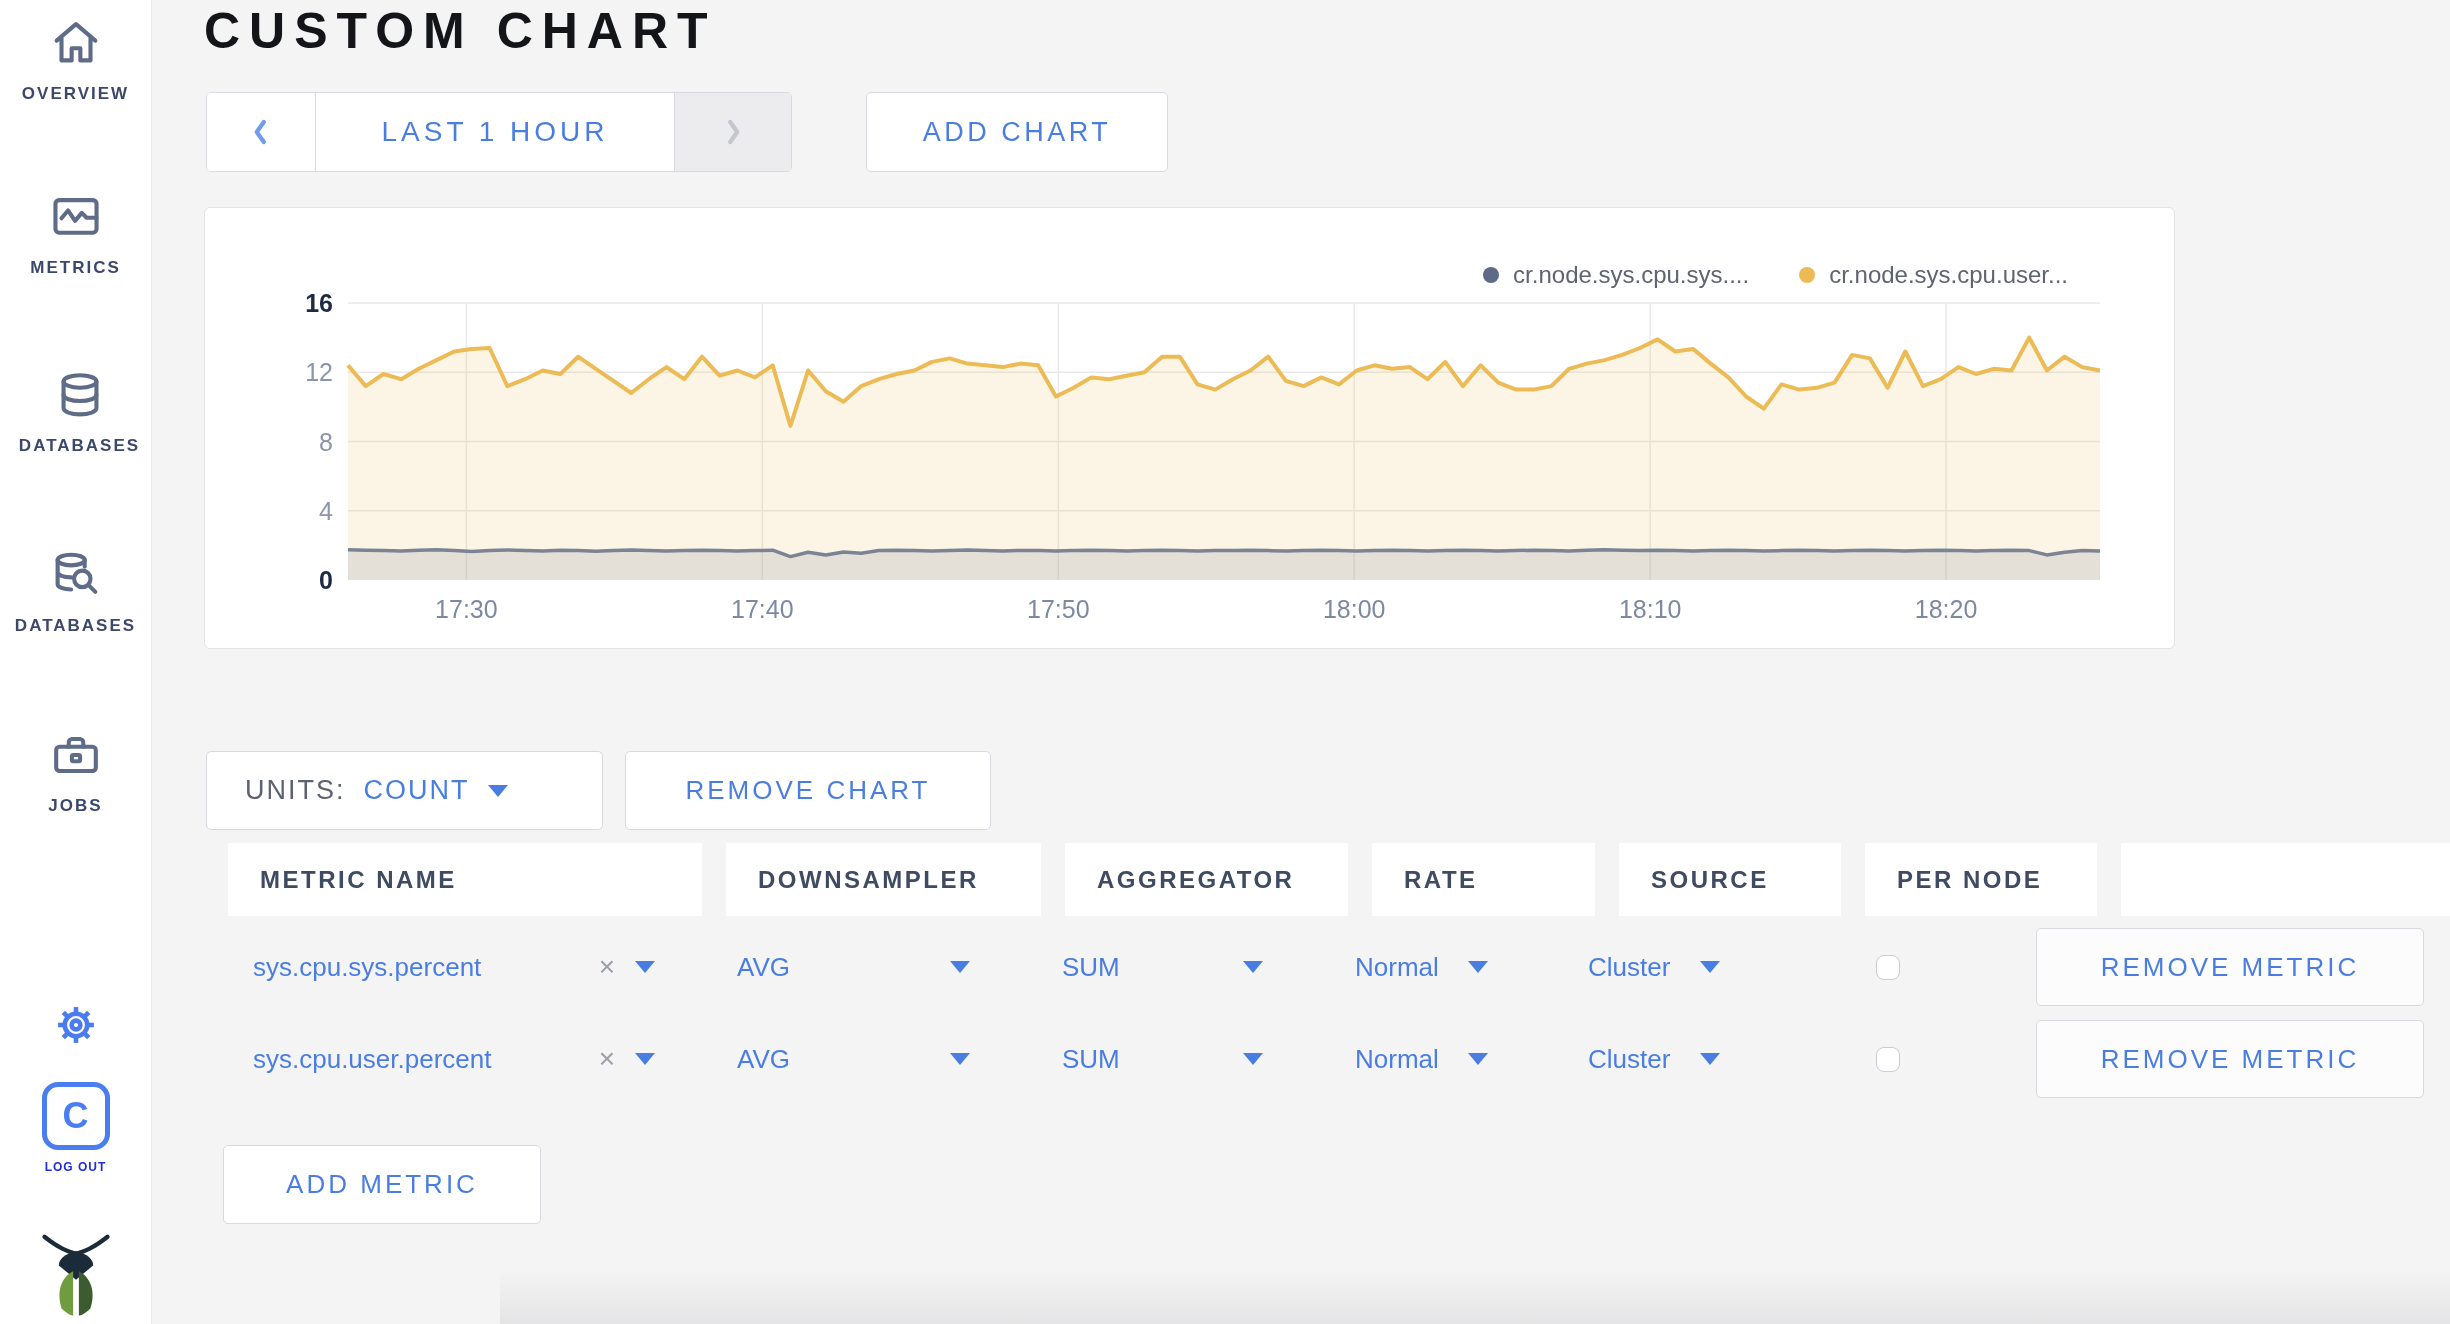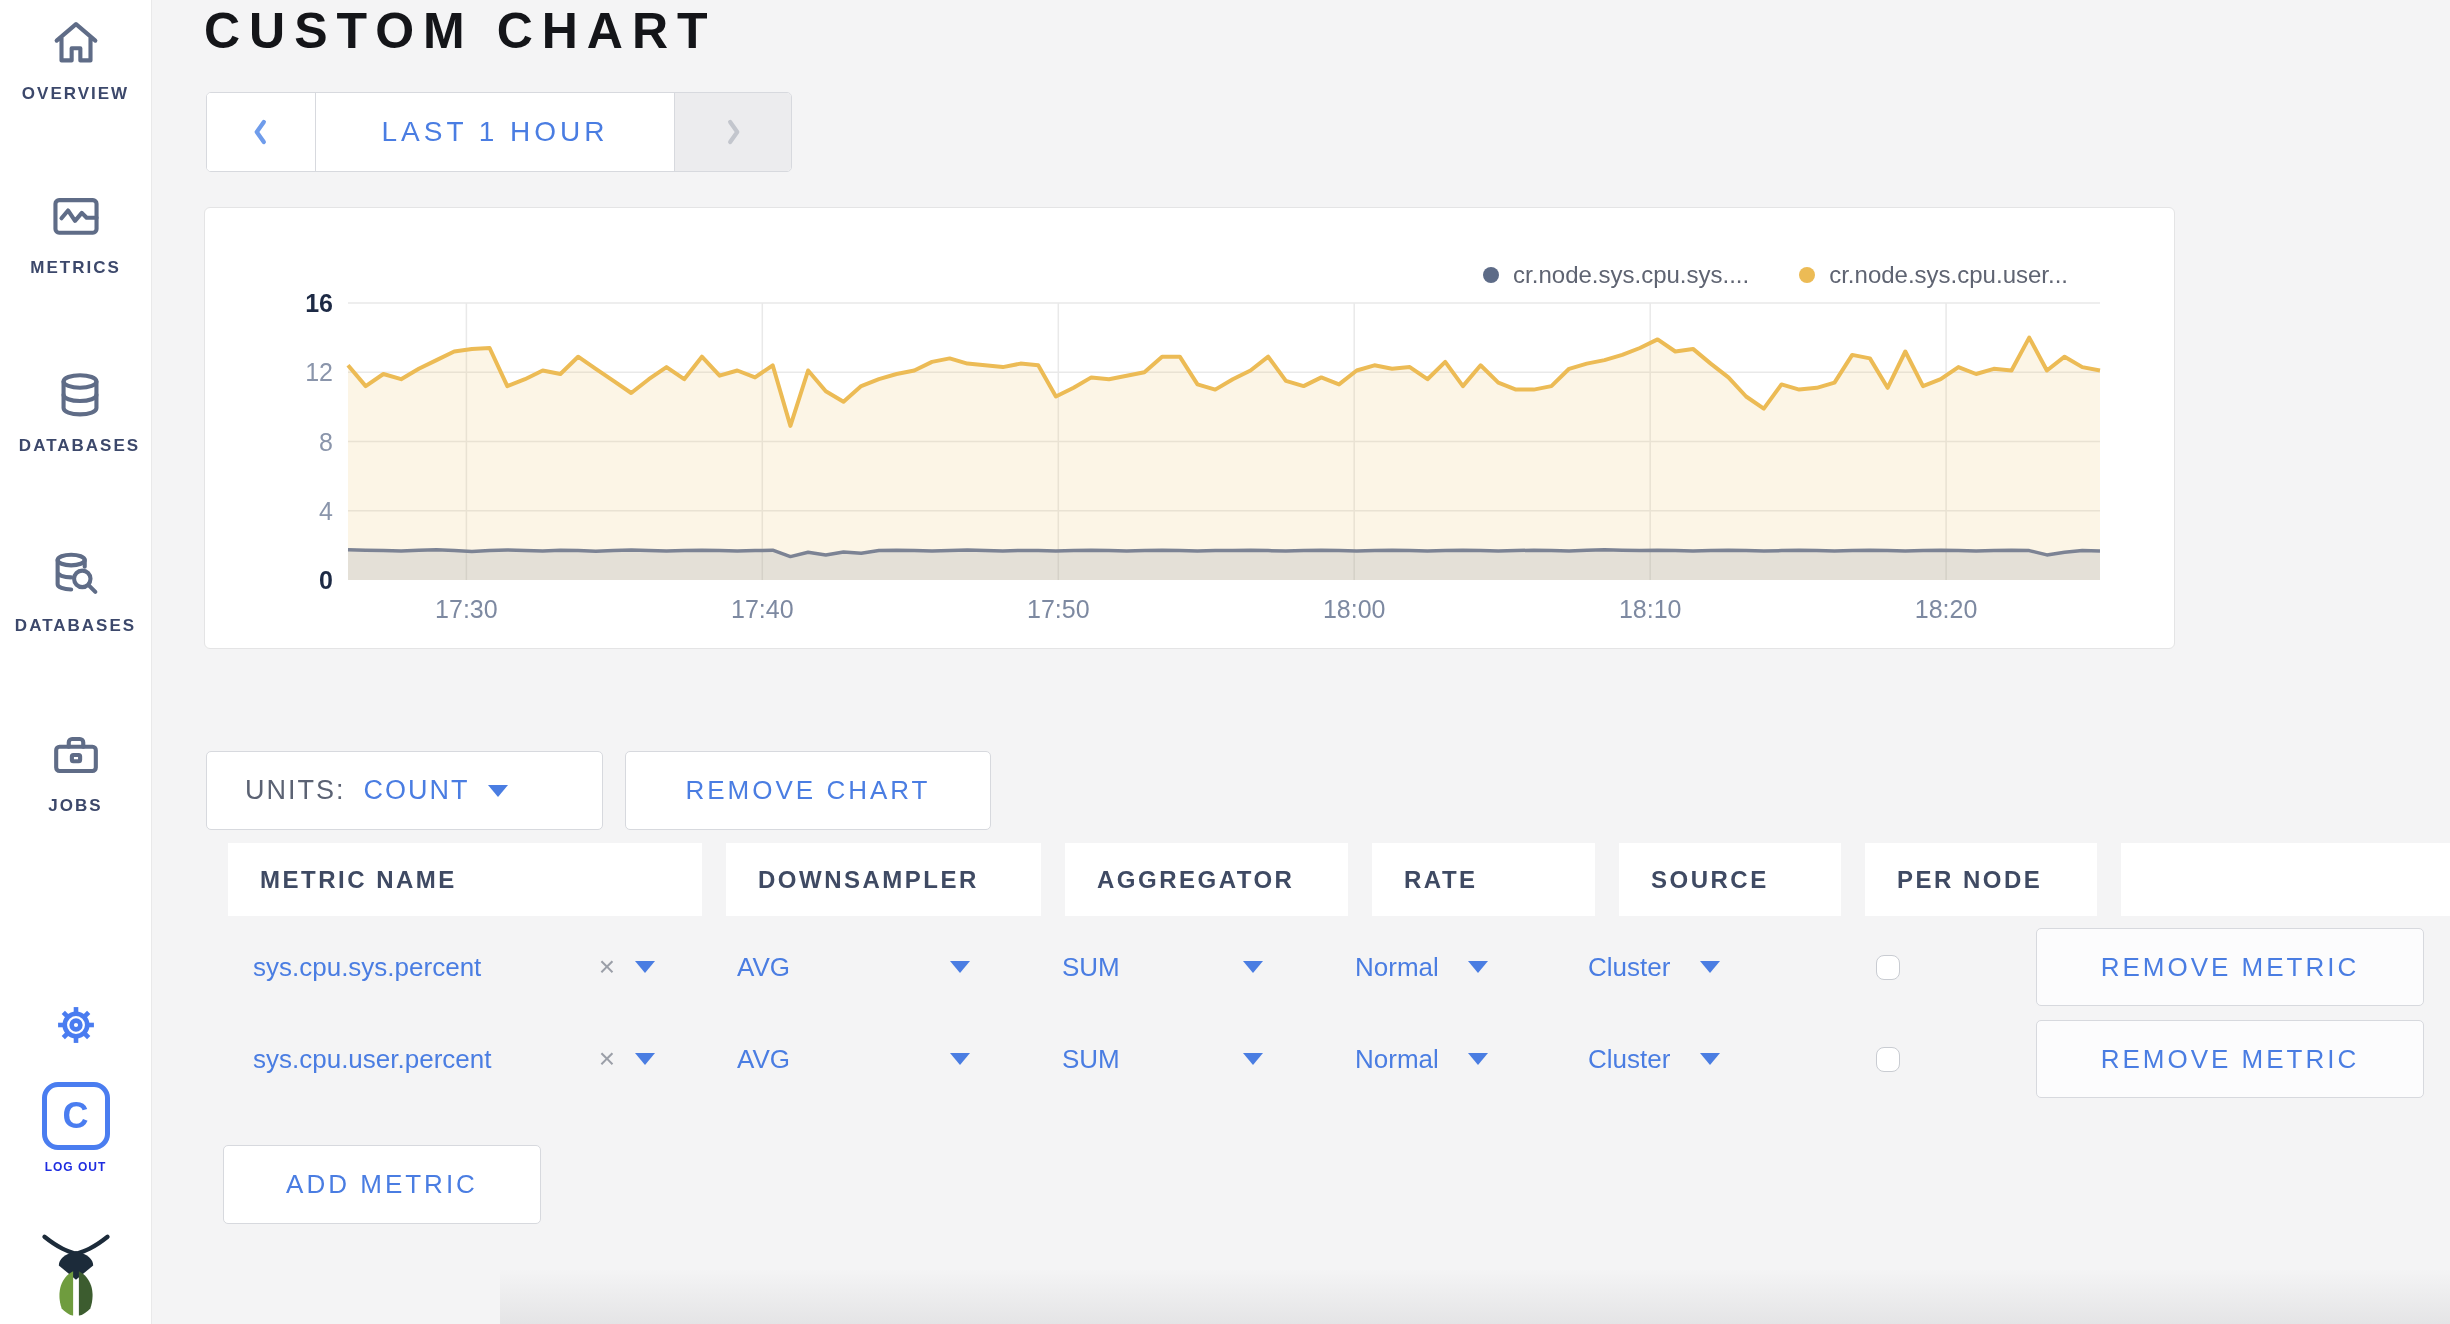--- a/index.html
+++ b/index.html
@@ -196,20 +196,21 @@
             <polyline points="10,5 5,12 10,19" fill="none"></polyline>
           </svg>
       </div>
       <div class="ts-label">LAST 1 HOUR</div>
       <div class="ts-next">
         <svg class="chev" viewBox="0 0 16 24" style="stroke:#c3c6cd">
             <polyline points="6,5 11,12 6,19" fill="none"></polyline>
           </svg>
       </div>
     </div>
+    <button class="btn add-chart">ADD CHART</button>
   </div>
 
   <section class="chart-panel">
     <svg id="chart-svg" class="plot" width="1971" height="442" viewBox="0 0 1971 442">
         <line class="grid" x1="143" y1="302.8" x2="1895" y2="302.8"></line>
         <line class="grid" x1="143" y1="233.5" x2="1895" y2="233.5"></line>
         <line class="grid" x1="143" y1="164.3" x2="1895" y2="164.3"></line>
         <line class="grid" x1="143" y1="95.0" x2="1895" y2="95.0"></line>
         <line class="grid" x1="261.4" y1="95" x2="261.4" y2="372"></line>
         <line class="grid" x1="557.3" y1="95" x2="557.3" y2="372"></line>

